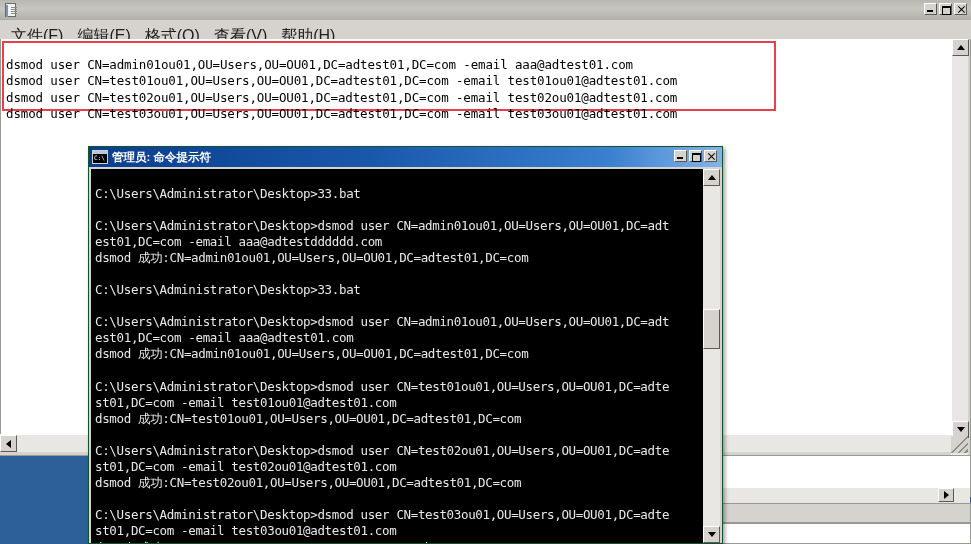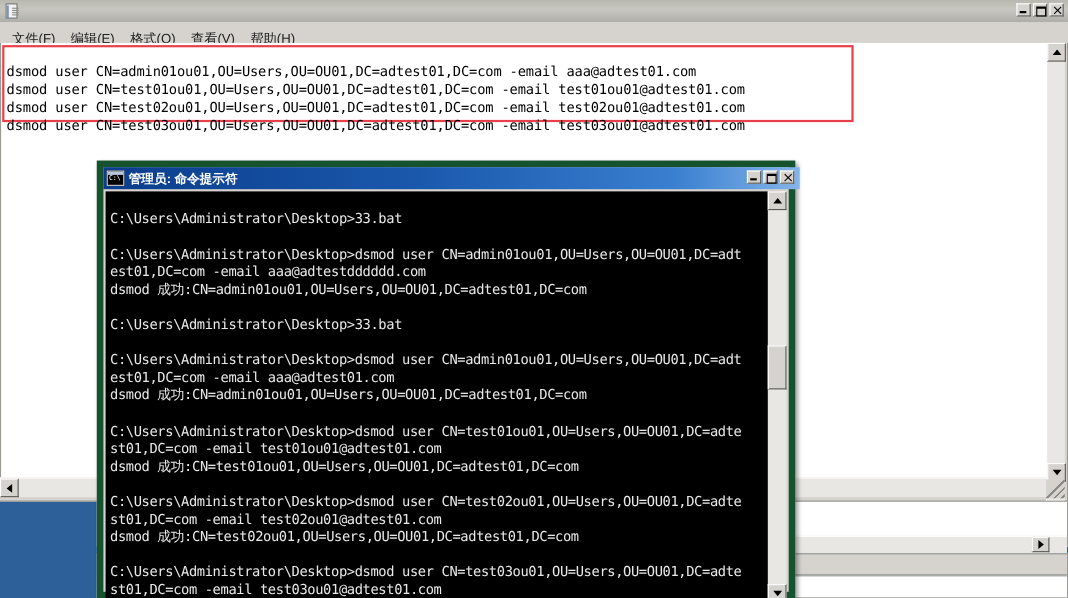--- a/index.html
+++ b/index.html
@@ -157,21 +157,21 @@
     position: absolute;
     left: 0; top: 20px;
     width: 971px; height: 19px;
     background: #d6d3ce;
     display: flex;
     align-items: center;
     padding-left: 4px;
     box-sizing: border-box;
   }
   .menu-item {
-    font-size: 12px;
+    font-size: 16px;
     color: #202020;
     padding: 1px 7px;
     white-space: nowrap;
     line-height: 15px;
     margin-top: 12px;
   }
 
   #np-text-area {
     position: absolute;
     left: 0; top: 39px;
@@ -263,21 +263,21 @@
       linear-gradient(135deg, transparent 88%, #8a8a86 88%, #8a8a86 95%, transparent 95%);
   }
 
   
   #cmd {
     position: absolute;
     left: 88px; top: 146px;
     width: 635px;
     height: 398px;
     background: #d6d3ce;
-    border: 6px solid #14532d;
+    border: 1px solid #14532d;
     box-sizing: border-box;
     box-shadow: 2px 2px 4px rgba(0,0,0,.38);
   }
   #cmd-titlebar {
     position: absolute;
     left: 0; top: 0;
     width: 633px; height: 20px;
     background: linear-gradient(to right, #0b3d8c 0%, #1a58ac 45%, #3a7fd0 82%, #84b4e8 100%);
     display: flex;
     align-items: center;

